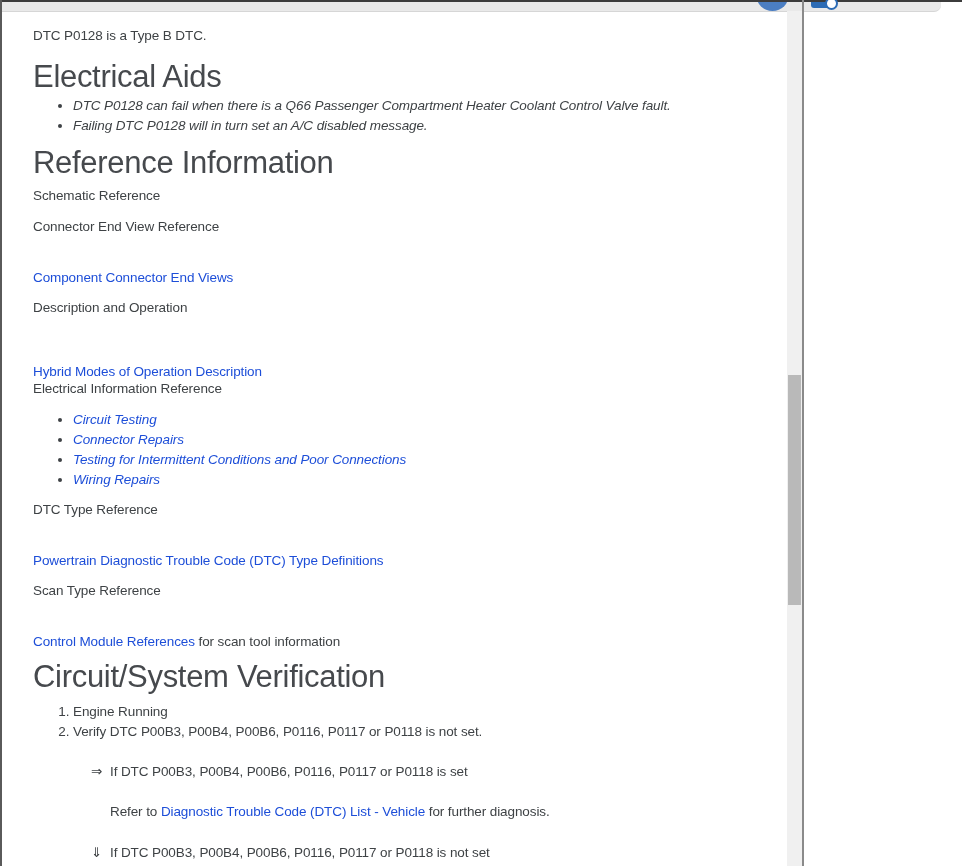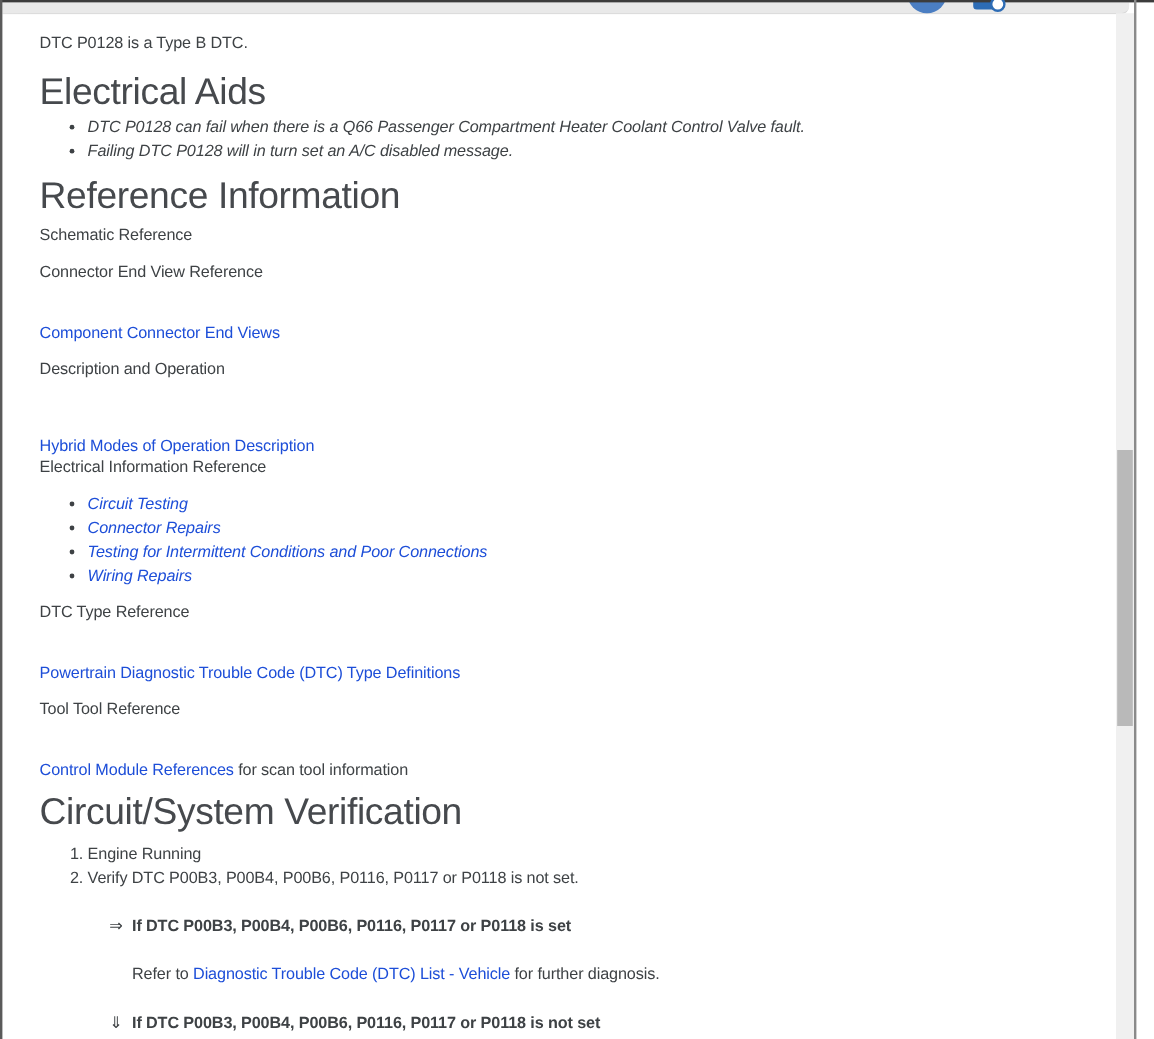--- a/index.html
+++ b/index.html
@@ -6,21 +6,21 @@
     margin: 0;
     padding: 0;
     width: 962px;
     height: 866px;
     overflow: hidden;
     background: #ffffff;
     font-family: "Liberation Sans", "DejaVu Sans", sans-serif;
   }
   .page {
     position: relative;
-    width: 947px;
+    width: 804px;
     height: 866px;
     background: #ffffff;
   }
   
   .border-top    { position: absolute; top: 0; left: 0; width: 962px; height: 2px; background: #3c3c3c; z-index: 6; }
   .border-left   { position: absolute; top: 0; left: 0; width: 2px; height: 866px; background: #5a5a5a; z-index: 6; }
   .border-right  { position: absolute; top: 0; right: 0; width: 2px; height: 866px; background: #8a8a8a; z-index: 6; }
   .toolbar {
     position: absolute; top: 2px; left: 2px; width: 939px; height: 9px;
     background: #e9e9e9; border-bottom: 1px solid #d6d6d6;
@@ -60,21 +60,21 @@
     color: #46494d; letter-spacing: -0.3px;
   }
   .subhead { font-weight: normal; }
   .link { color: #1d4ed8; text-decoration: none; cursor: pointer; }
   ul.bullets, ol.steps { margin: 0; padding: 0 0 0 40px; }
   ul.bullets li, ol.steps li { line-height: 20px; }
   ul.bullets li { list-style: disc; font-style: italic; }
   ol.steps li { list-style: decimal; }
   .branch { display: flex; align-items: flex-start; }
   .branch .arrow { width: 19px; flex: 0 0 19px; color: #3e4245; }
-  .branch .cond { font-weight: bold; }
+  .branch .cond { font-weight: normal; }
 </style>
 </head>
 <body>
 
 <div class="page">
 
   <div class="border-top"></div>
   <div class="toolbar"></div>
   <div class="avatar"></div>
   <div class="badge-icon"></div>
@@ -121,21 +121,21 @@
       <li><a class="link">Testing for Intermittent Conditions and Poor Connections</a></li>
       <li><a class="link">Wiring Repairs</a></li>
     </ul>
 
     <div class="subhead abs" style="top:489px">DTC Type Reference</div>
 
     <div class="abs" style="top:540px">
       <a class="link">Powertrain Diagnostic Trouble Code (DTC) Type Definitions</a>
     </div>
 
-    <div class="subhead abs" style="top:570px">Tool Tool Reference</div>
+    <div class="subhead abs" style="top:570px">Scan Type Reference</div>
 
     <div class="abs" style="top:621px">
       <a class="link">Control Module References</a><span> for scan tool information</span>
     </div>
 
     <h1 class="sect abs" style="top:644px">Circuit/System Verification</h1>
 
     <ol class="steps abs" style="top:691px">
       <li>Engine Running</li>
       <li>Verify DTC P00B3, P00B4, P00B6, P0116, P0117 or P0118 is not set.</li>

